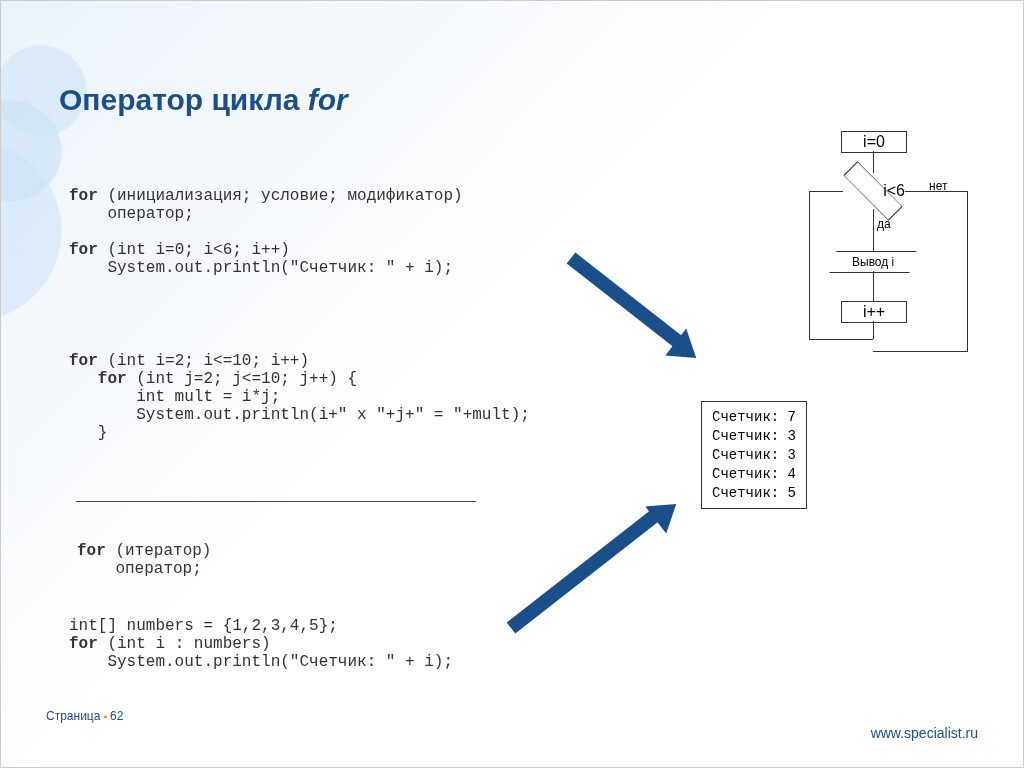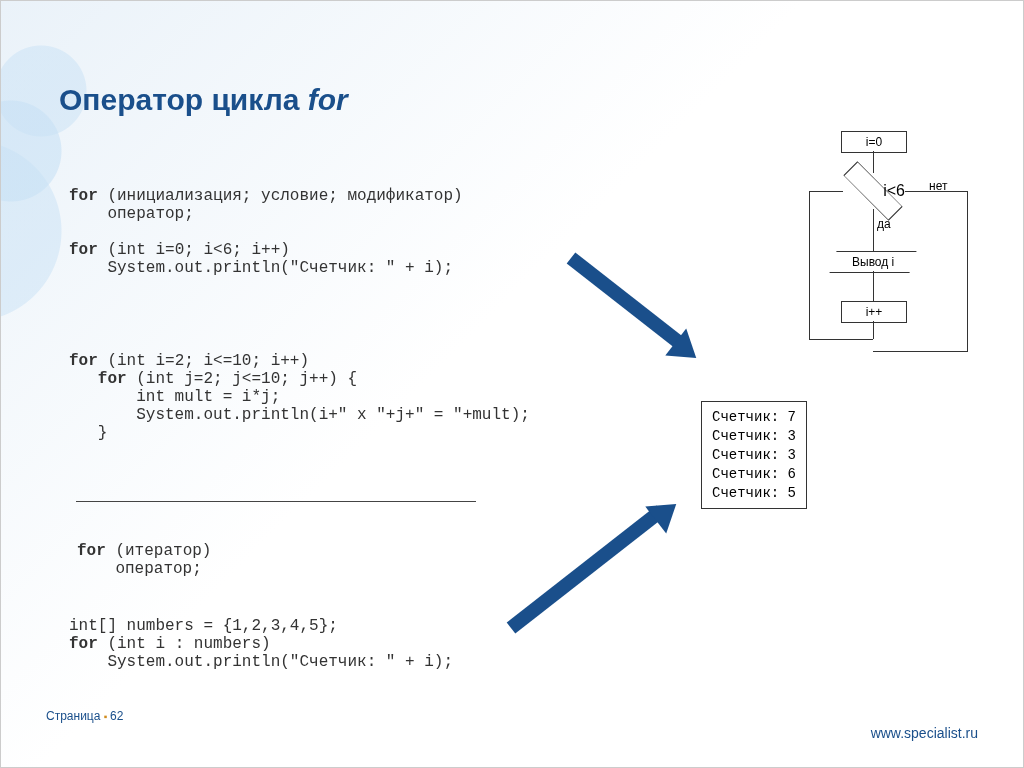--- a/index.html
+++ b/index.html
@@ -17,21 +17,21 @@
 .kw{font-weight:bold}
 .block{position:absolute}
 .sep{position:absolute;left:75px;top:500px;width:400px;border-top:1px solid #444}
 .footer-left{position:absolute;left:45px;bottom:44px;font-size:12px;color:#1a4f8b}
 .footer-left .sq{color:#d08c1e;font-size:10px}
 .footer-right{position:absolute;right:45px;bottom:26px;font-size:14px;color:#1a4f8b}
 
 .outbox{position:absolute;left:700px;top:400px;border:1px solid #333;padding:6px 10px;font-family:"Courier New",monospace;font-size:14px;background:#fff;line-height:1.35}
 
 .flow{position:absolute;left:790px;top:130px;width:190px;height:230px}
-.fc-box{position:absolute;border:1px solid #333;background:#fff;font-size:12px;text-align:right;display:flex;align-items:center;justify-content:center}
+.fc-box{position:absolute;border:1px solid #333;background:#fff;font-size:16px;text-align:right;display:flex;align-items:center;justify-content:center}
 .fc-init{left:50px;top:0;width:64px;height:20px}
 .fc-diamond{position:absolute;left:50px;top:42px;width:64px;height:36px}
 .fc-diamond .d{position:absolute;inset:0;border:1px solid #333;transform:rotate(45deg) scaleY(.55);background:#fff}
 .fc-diamond .t{position:relative;text-align:right;font-size:16px;line-height:36px}
 .fc-par{position:absolute;left:42px;top:120px;width:80px;height:20px;border-top:1px solid #333;border-bottom:1px solid #333;transform:skewX(-18deg);background:#fff;font-size:12px;text-align:center;line-height:20px}
 .fc-par span{display:inline-block;transform:skewX(18deg)}
 .fc-inc{left:50px;top:170px;width:64px;height:20px}
 .lbl{position:absolute;font-size:12px}
 .lbl-no{left:138px;top:48px}
 .lbl-yes{left:86px;top:86px}
@@ -68,21 +68,21 @@
     оператор;</pre>
 
   <pre class="code block" style="left:68px;top:600px">int[] numbers = {1,2,3,4,5};
 <span class="kw">for</span> (int i : numbers)
     System.out.println("Счетчик: " + i);</pre>
 
   <div class="outbox">
     <div>Счетчик: 7</div>
     <div>Счетчик: 3</div>
     <div>Счетчик: 3</div>
-    <div>Счетчик: 6</div>
+    <div>Счетчик: 4</div>
     <div>Счетчик: 5</div>
   </div>
 
   <div class="flow">
     <div class="fc-box fc-init">i=0</div>
     <div class="ln" style="left:82px;top:20px;width:1px;height:22px"></div>
     <div class="fc-diamond">
       <div class="d"></div>
         <div class="t">i&lt;6</div>
     </div>

